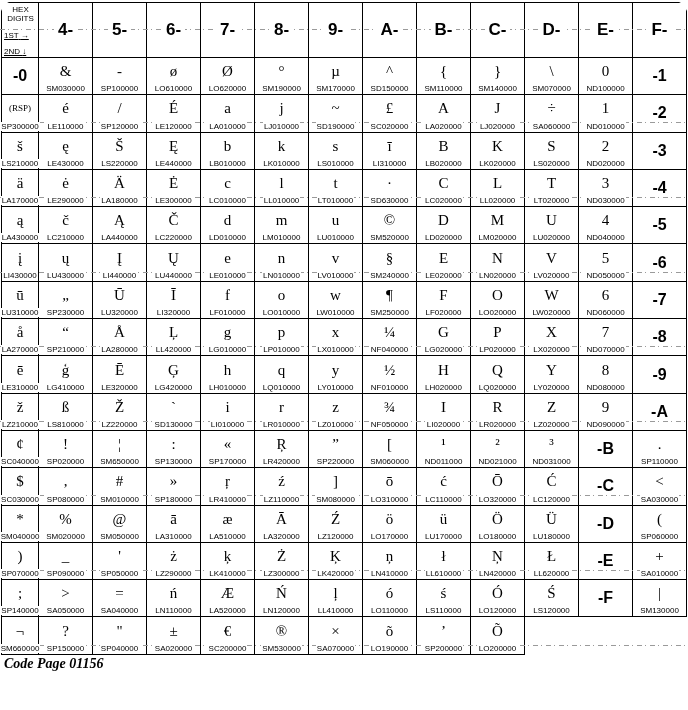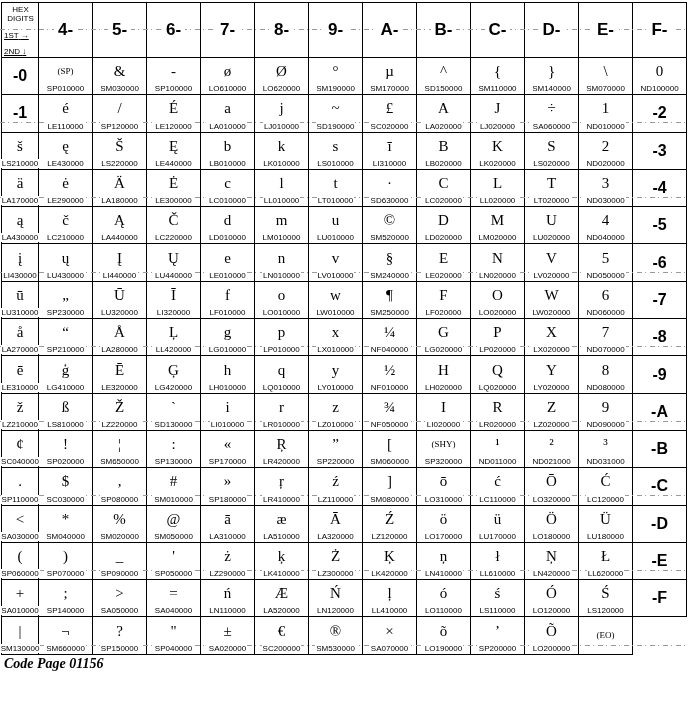--- a/index.html
+++ b/index.html
@@ -1,17 +1,17 @@
 <!DOCTYPE html>
 <html><head>
 <meta charset="utf-8">
 <style>
   html,body{margin:0;padding:0;background:#fff;}
   .page{position:relative;width:688px;height:710px;background:#fff;overflow:hidden;
-        font-family:"Liberation Sans",sans-serif;color:#000;}
+        font-family:"Liberation Sans",sans-serif;color:#000;border-radius:17px;}
   .grid{position:absolute;left:1px;top:2px;width:685px;
         display:grid;grid-template-columns:37px repeat(12,1fr);
         grid-template-rows:55px repeat(16,37.3px);
         border-top:1px solid #000;border-left:1px solid #000;}
   .gcell{border-right:1px solid #000;border-bottom:1px solid #000;
          position:relative;box-sizing:border-box;background:transparent;}
   .corner{font-size:8px;line-height:9px;padding:2px 1px 1px 2px;
           display:flex;flex-direction:column;justify-content:space-between;}
   .corner .hd{text-align:center;letter-spacing:0;}
   .corner .arrowline{white-space:nowrap;text-decoration:underline;}
@@ -82,24 +82,20 @@
       <div class="gcell colhead">
         <span>D-</span>
       </div>
       <div class="gcell colhead">
         <span>E-</span>
       </div>
       <div class="gcell colhead">
         <span>F-</span>
       </div>
       <div class="gcell rowlabel">-0</div>
-      <div class="gcell cell special">
-        <div class="ch">(SP)</div>
-        <div class="code">SP010000</div>
-      </div>
       <div class="gcell cell">
         <div class="ch">&amp;</div>
         <div class="code">SM030000</div>
       </div>
       <div class="gcell cell">
         <div class="ch">-</div>
         <div class="code">SP100000</div>
       </div>
       <div class="gcell cell">
         <div class="ch">ø</div>
@@ -131,20 +127,24 @@
       </div>
       <div class="gcell cell">
         <div class="ch">\</div>
         <div class="code">SM070000</div>
       </div>
       <div class="gcell cell">
         <div class="ch">0</div>
         <div class="code">ND100000</div>
       </div>
       <div class="gcell rowlabel">-1</div>
+      <div class="gcell cell special">
+        <div class="ch">(RSP)</div>
+        <div class="code">SP300000</div>
+      </div>
       <div class="gcell cell">
         <div class="ch">é</div>
         <div class="code">LE110000</div>
       </div>
       <div class="gcell cell">
         <div class="ch">/</div>
         <div class="code">SP120000</div>
       </div>
       <div class="gcell cell">
         <div class="ch">É</div>
@@ -600,24 +600,20 @@
         <div class="code">LR420000</div>
       </div>
       <div class="gcell cell">
         <div class="ch">”</div>
         <div class="code">SP220000</div>
       </div>
       <div class="gcell cell">
         <div class="ch">[</div>
         <div class="code">SM060000</div>
       </div>
-      <div class="gcell cell special">
-        <div class="ch">(SHY)</div>
-        <div class="code">SP320000</div>
-      </div>
       <div class="gcell cell">
         <div class="ch">¹</div>
         <div class="code">ND011000</div>
       </div>
       <div class="gcell cell">
         <div class="ch">²</div>
         <div class="code">ND021000</div>
       </div>
       <div class="gcell cell">
         <div class="ch">³</div>
@@ -856,24 +852,20 @@
         <div class="ch">õ</div>
         <div class="code">LO190000</div>
       </div>
       <div class="gcell cell">
         <div class="ch">’</div>
         <div class="code">SP200000</div>
       </div>
       <div class="gcell cell">
         <div class="ch">Õ</div>
         <div class="code">LO200000</div>
-      </div>
-      <div class="gcell cell special">
-        <div class="ch">(EO)</div>
-        <div class="code"></div>
       </div>
     </div>
   <div class="caption">Code Page 01156</div>
 <div class="fold" style="top: 29px;"></div>
     <div class="fold" style="top: 122px;"></div>
     <div class="fold" style="top: 197px;"></div>
     <div class="fold" style="top: 272px;"></div>
     <div class="fold" style="top: 346px;"></div>
     <div class="fold" style="top: 421px;"></div>
     <div class="fold" style="top: 495px;"></div>

